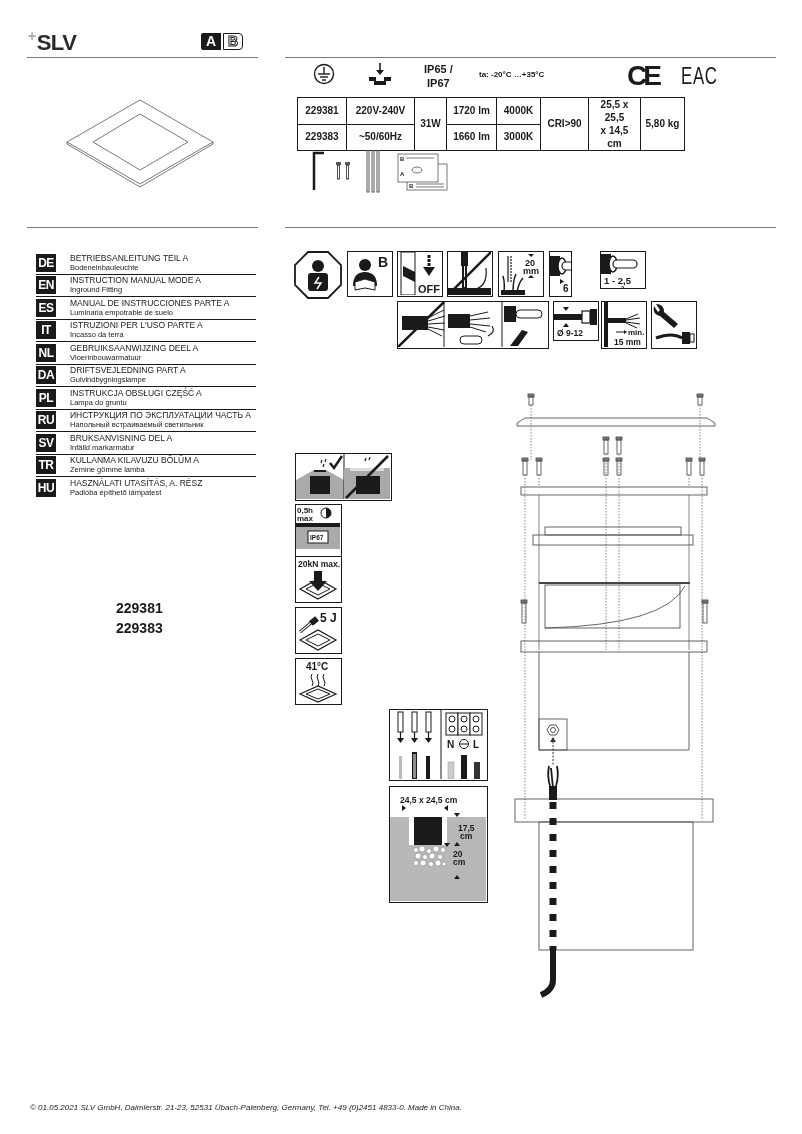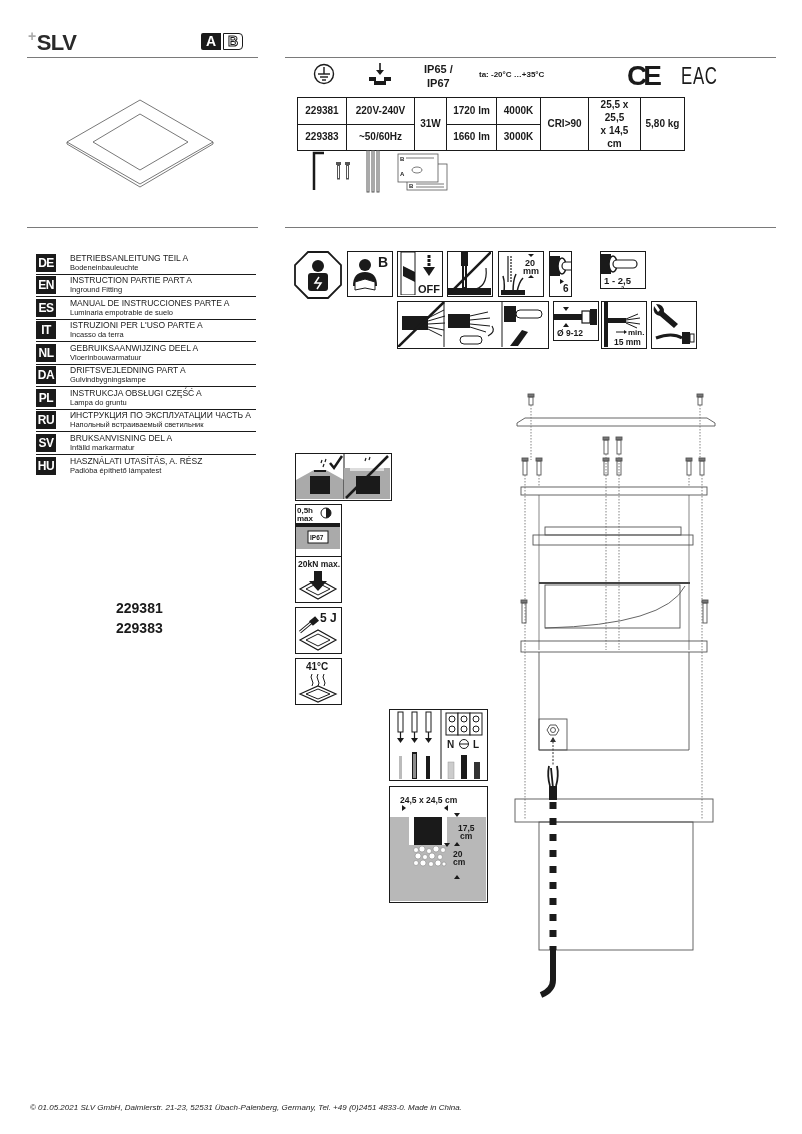--- a/index.html
+++ b/index.html
@@ -133,21 +133,21 @@
   <div class="lang-row">
       <div class="lang-code">DE</div>
       <div class="lang-text">
         <div>BETRIEBSANLEITUNG TEIL A</div>
         <div class="lang-sub">Bodeneinbauleuchte</div>
       </div>
     </div>
   <div class="lang-row">
       <div class="lang-code">EN</div>
       <div class="lang-text">
-        <div>INSTRUCTION PARTIE PART A</div>
+        <div>INSTRUCTION MANUAL MODE A</div>
         <div class="lang-sub">Inground Fitting</div>
       </div>
     </div>
   <div class="lang-row">
       <div class="lang-code">ES</div>
       <div class="lang-text">
         <div>MANUAL DE INSTRUCCIONES PARTE A</div>
         <div class="lang-sub">Luminaria empotrable de suelo</div>
       </div>
     </div>
@@ -184,20 +184,27 @@
       <div class="lang-text">
         <div>ИНСТРУКЦИЯ ПО ЭКСПЛУАТАЦИИ ЧАСТЬ A</div>
         <div class="lang-sub">Напольный встраиваемый светильник</div>
       </div>
     </div>
   <div class="lang-row">
       <div class="lang-code">SV</div>
       <div class="lang-text">
         <div>BRUKSANVISNING DEL A</div>
         <div class="lang-sub">Infälld markarmatur</div>
+      </div>
+    </div>
+  <div class="lang-row">
+      <div class="lang-code">TR</div>
+      <div class="lang-text">
+        <div>KULLANMA KILAVUZU BÖLÜM A</div>
+        <div class="lang-sub">Zemine gömme lamba</div>
       </div>
     </div>
   <div class="lang-row">
       <div class="lang-code">HU</div>
       <div class="lang-text">
         <div>HASZNÁLATI UTASÍTÁS, A. RÉSZ</div>
         <div class="lang-sub">Padlóba építhető lámpatest</div>
       </div>
     </div>
 </div>

